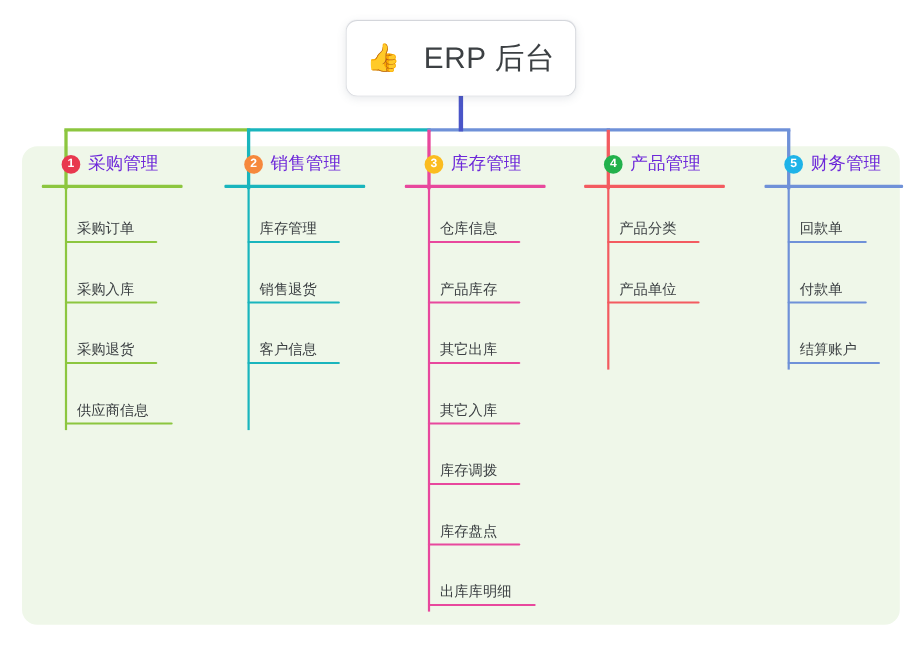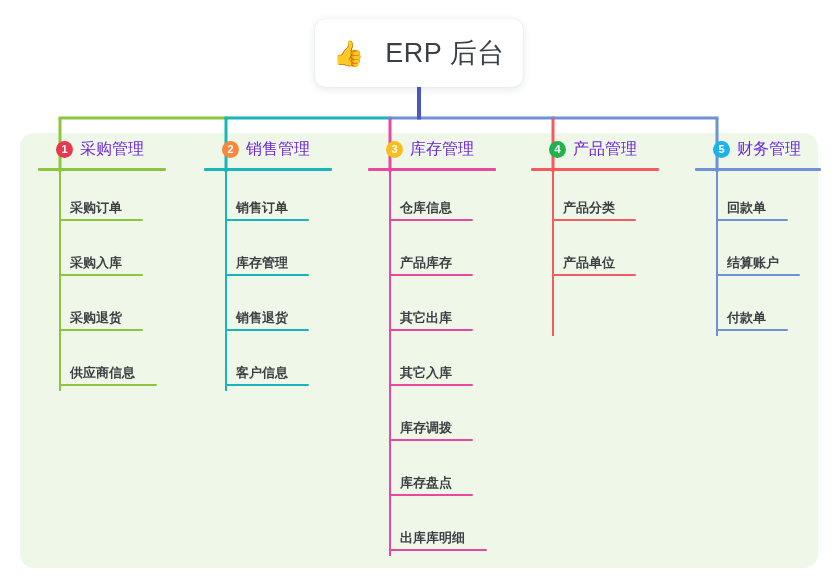--- a/index.html
+++ b/index.html
@@ -135,21 +135,20 @@
     position: relative;
     height: 55px;
   }
   .item-label {
     position: absolute;
     left: 32px;
     bottom: 9px;
     font-size: 13px;
     color: #3c4043;
     white-space: nowrap;
-    font-weight: bold;
   }
   .item-rule {
     position: absolute;
     left: 21px;
     bottom: 5px;
     height: 2px;
     border-radius: 1px;
   }
 </style>
 </head>
@@ -208,24 +207,20 @@
       </div>
       <div class="column" style="left: 184px; width: 150px;">
         <div class="col-header">
           <span class="badge" style="background: rgb(246, 136, 60);">2</span>
           <span class="col-title">销售管理</span>
         </div>
         <div class="col-rule" style="background: rgb(25, 181, 189); width: 128px;"></div>
         <div class="branch">
           <div class="trunk" style="background: rgb(25, 181, 189); height: 220px;"></div>
           <div class="item">
-            <span class="item-label">销售订单</span>
-            <div class="item-rule" style="background: rgb(25, 181, 189); width: 84px;"></div>
-          </div>
-          <div class="item">
             <span class="item-label">库存管理</span>
             <div class="item-rule" style="background: rgb(25, 181, 189); width: 84px;"></div>
           </div>
           <div class="item">
             <span class="item-label">销售退货</span>
             <div class="item-rule" style="background: rgb(25, 181, 189); width: 84px;"></div>
           </div>
           <div class="item">
             <span class="item-label">客户信息</span>
             <div class="item-rule" style="background: rgb(25, 181, 189); width: 84px;"></div>
@@ -294,24 +289,24 @@
           <span class="col-title">财务管理</span>
         </div>
         <div class="col-rule" style="background: rgb(111, 145, 216); width: 126px;"></div>
         <div class="branch">
           <div class="trunk" style="background: rgb(111, 145, 216); height: 165px;"></div>
           <div class="item">
             <span class="item-label">回款单</span>
             <div class="item-rule" style="background: rgb(111, 145, 216); width: 72px;"></div>
           </div>
           <div class="item">
+            <span class="item-label">付款单</span>
+            <div class="item-rule" style="background: rgb(111, 145, 216); width: 72px;"></div>
+          </div>
+          <div class="item">
             <span class="item-label">结算账户</span>
             <div class="item-rule" style="background: rgb(111, 145, 216); width: 84px;"></div>
           </div>
-          <div class="item">
-            <span class="item-label">付款单</span>
-            <div class="item-rule" style="background: rgb(111, 145, 216); width: 72px;"></div>
-          </div>
         </div>
       </div>
     </div>
 
 </div>
 
 </body></html>

